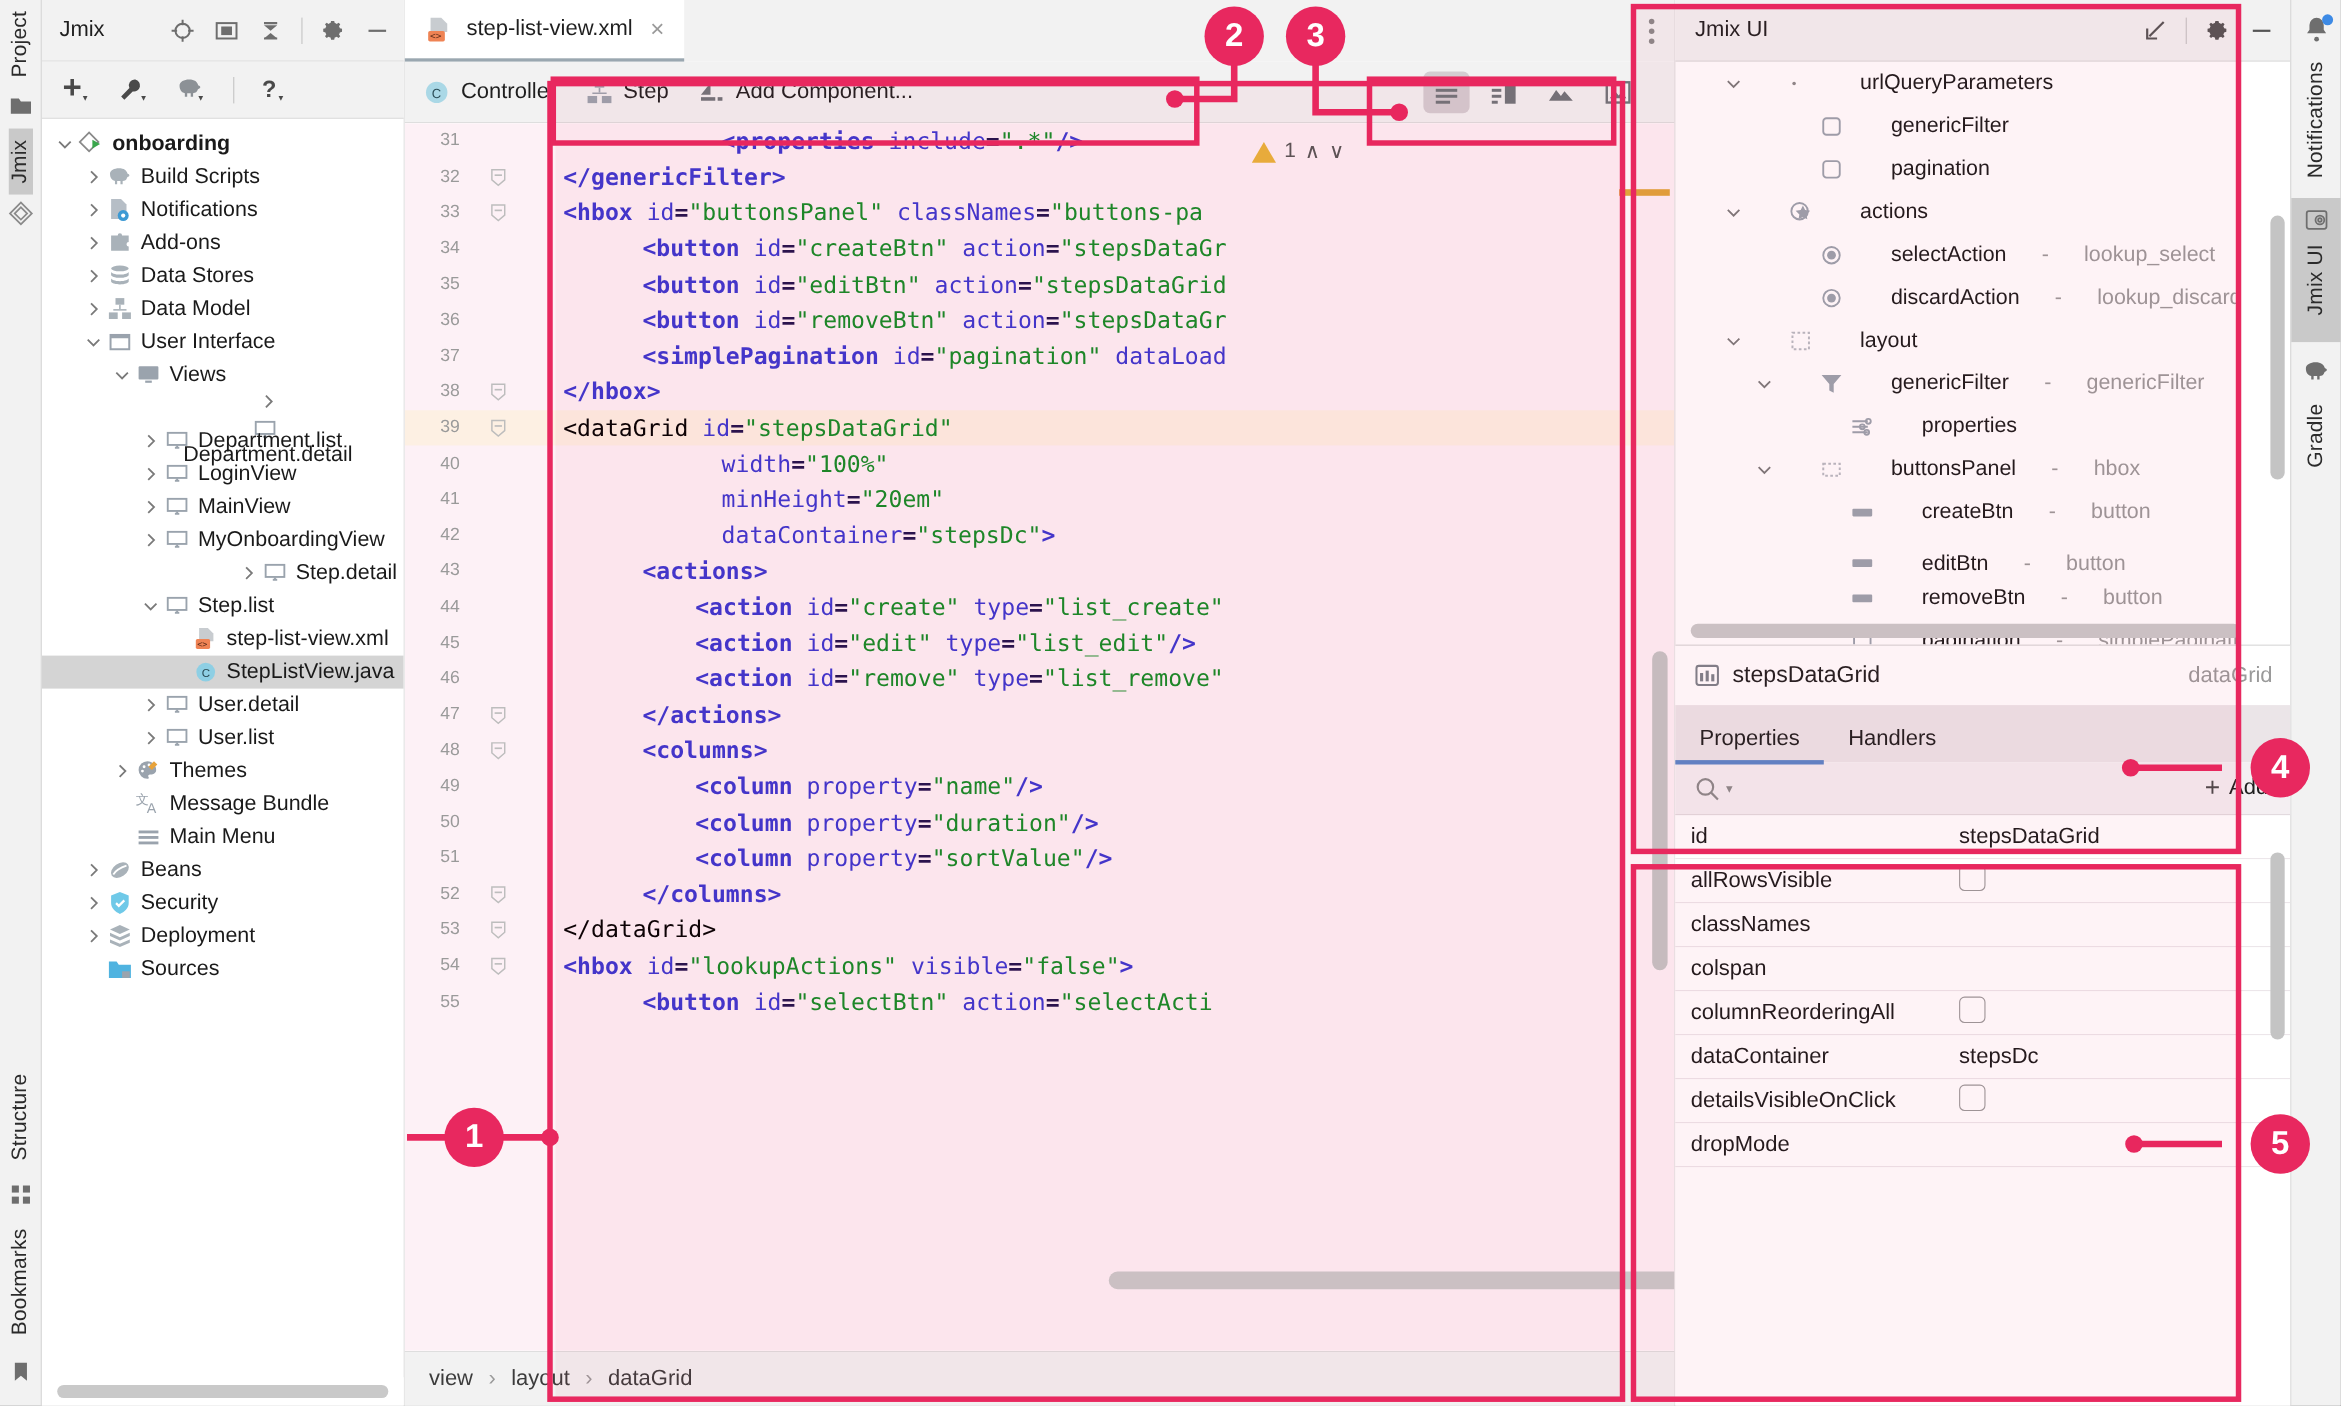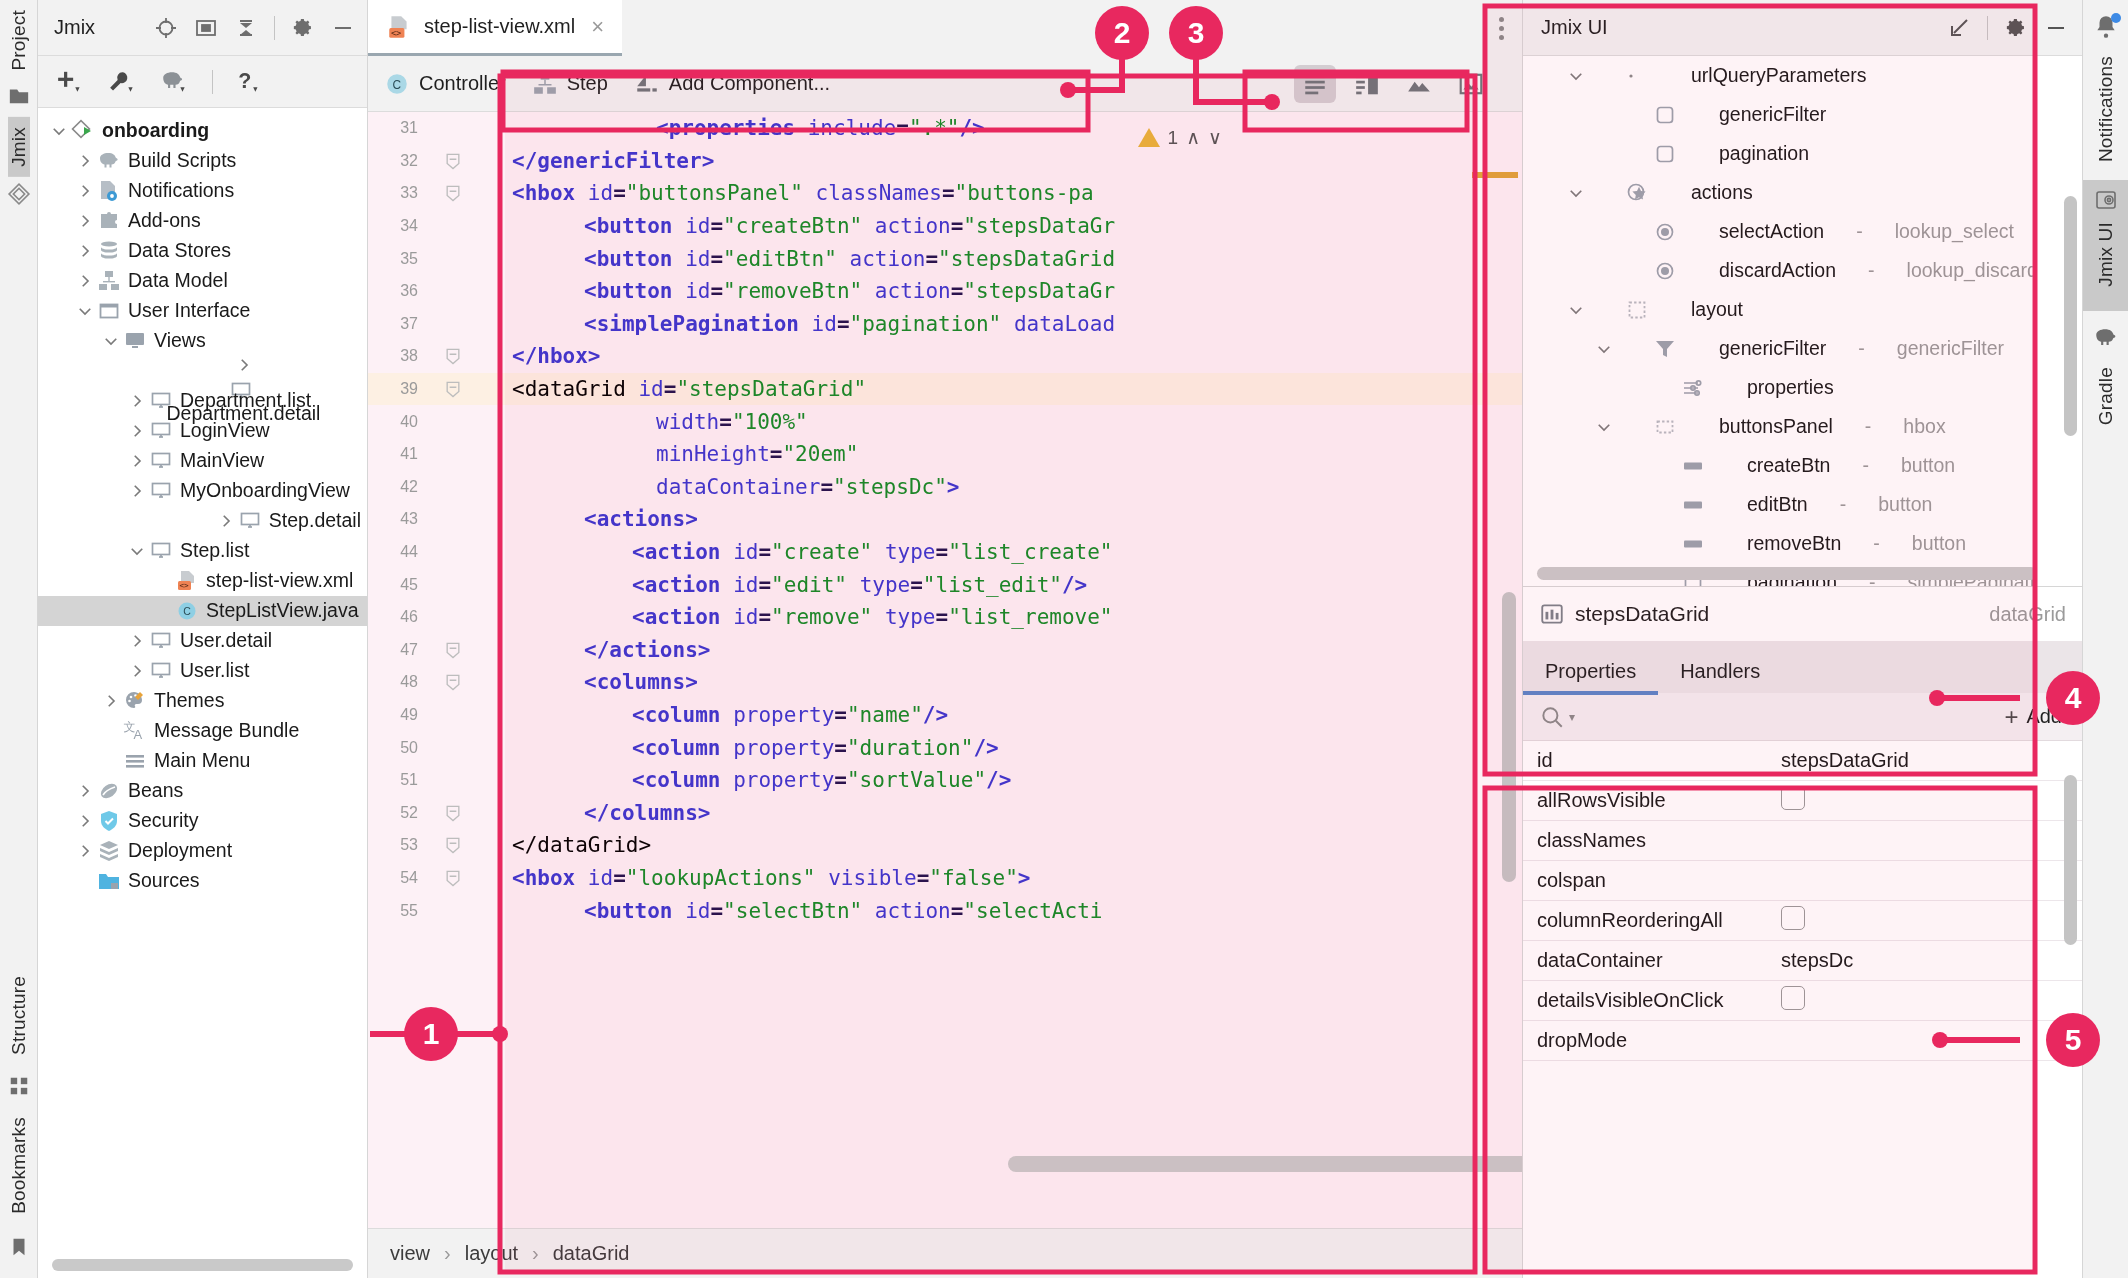--- a/index.html
+++ b/index.html
@@ -1154,21 +1154,21 @@
             <span class="ucaret"></span>
             <span class="uico">
               <svg viewBox="0 0 24 24" width="24" height="24">
                 <rect x="3" y="8.5" width="18" height="7" rx="1" fill="#9aa3ad"></rect>
               </svg>
             </span>
             <span>createBtn</span> 
             <span class="muted">-</span> 
             <span class="muted">button</span>
           </div>
-          <div class="urow" style="padding-left: 94px;">
+          <div class="urow" style="padding-left: 94px; align-items: flex-end;">
             <span class="ucaret"></span>
             <span class="uico">
               <svg viewBox="0 0 24 24" width="24" height="24">
                 <rect x="3" y="8.5" width="18" height="7" rx="1" fill="#9aa3ad"></rect>
               </svg>
             </span>
             <span>editBtn</span> 
             <span class="muted">-</span> 
             <span class="muted">button</span>
           </div>

